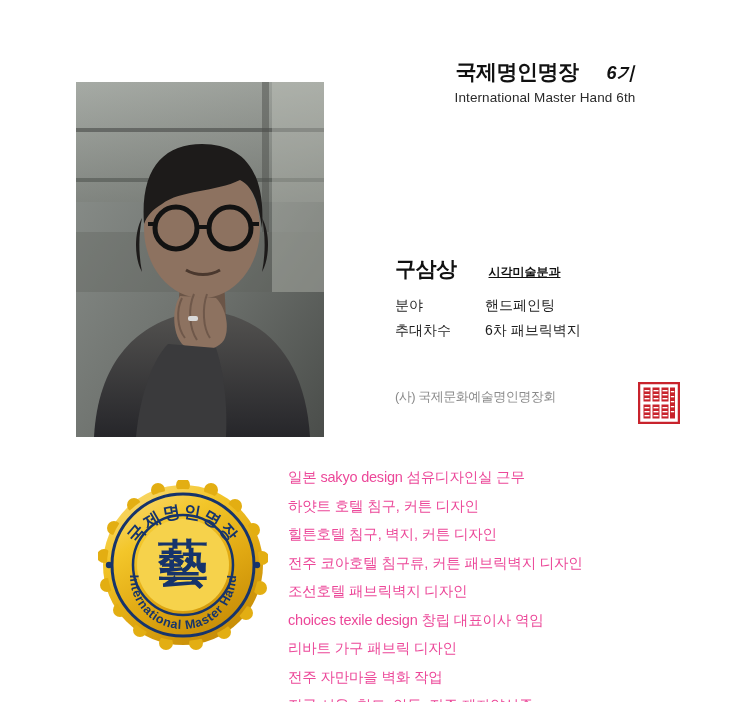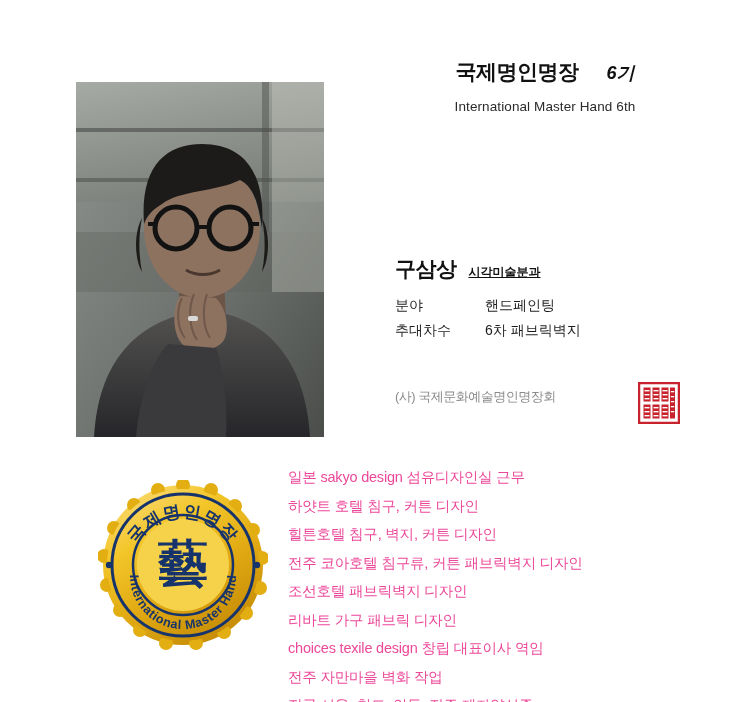--- a/index.html
+++ b/index.html
@@ -36,21 +36,21 @@
     letter-spacing: -0.5px;
     color: #111111;
   }
   .header-term {
     font-size: 18px;
     font-weight: bold;
     color: #111111;
     font-style: italic;
   }
   .header-sub {
-    margin-top: 13px;
+    margin-top: 4px;
     font-size: 13.5px;
     color: #2a2a2a;
     letter-spacing: 0.1px;
   }
 
   
   .photo {
     position: absolute;
     left: 76px;
     top: 82px;
@@ -64,21 +64,21 @@
   
   .profile {
     position: absolute;
     left: 395px;
     top: 255px;
     width: 320px;
   }
   .profile-name-row {
     display: flex;
     align-items: baseline;
-    gap: 12px;
+    gap: 32px;
     margin-bottom: 13px;
   }
   .profile-name {
     font-size: 21px;
     font-weight: bold;
     letter-spacing: -0.5px;
     color: #111111;
   }
   .profile-division {
     font-size: 12px;
@@ -334,17 +334,17 @@
     <text x="85" y="101" font-family="&quot;Liberation Serif&quot;, serif" font-size="50" font-weight="bold" fill="#16346b" text-anchor="middle">藝</text>
   </svg>
 </div>
 
 <div class="career">
   <div class="career-line">일본 sakyo design  섬유디자인실 근무</div>
   <div class="career-line">하얏트 호텔 침구, 커튼 디자인</div>
   <div class="career-line">힐튼호텔 침구, 벽지, 커튼 디자인</div>
   <div class="career-line">전주 코아호텔 침구류, 커튼 패브릭벽지 디자인</div>
   <div class="career-line">조선호텔 패브릭벽지 디자인</div>
+  <div class="career-line">choices texile design 창립 대표이사 역임</div>
   <div class="career-line">리바트 가구 패브릭 디자인</div>
-  <div class="career-line">choices texile design 창립 대표이사 역임</div>
   <div class="career-line">전주 자만마을 벽화 작업</div>
   <div class="career-line">전국 서울, 청도, 안동, 전주 제자양성중</div>
 </div>
 
 </body></html>

